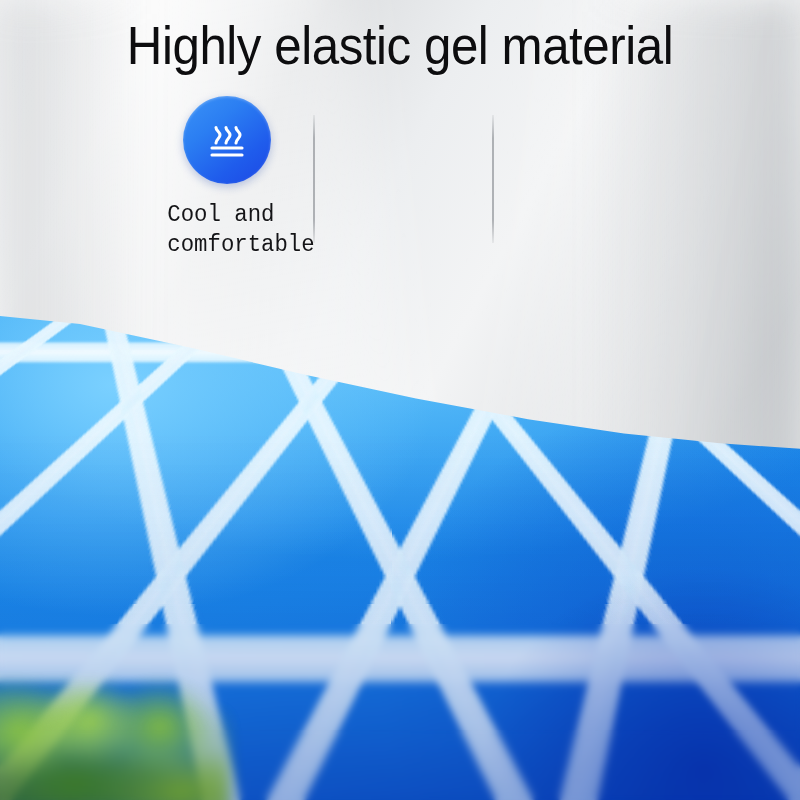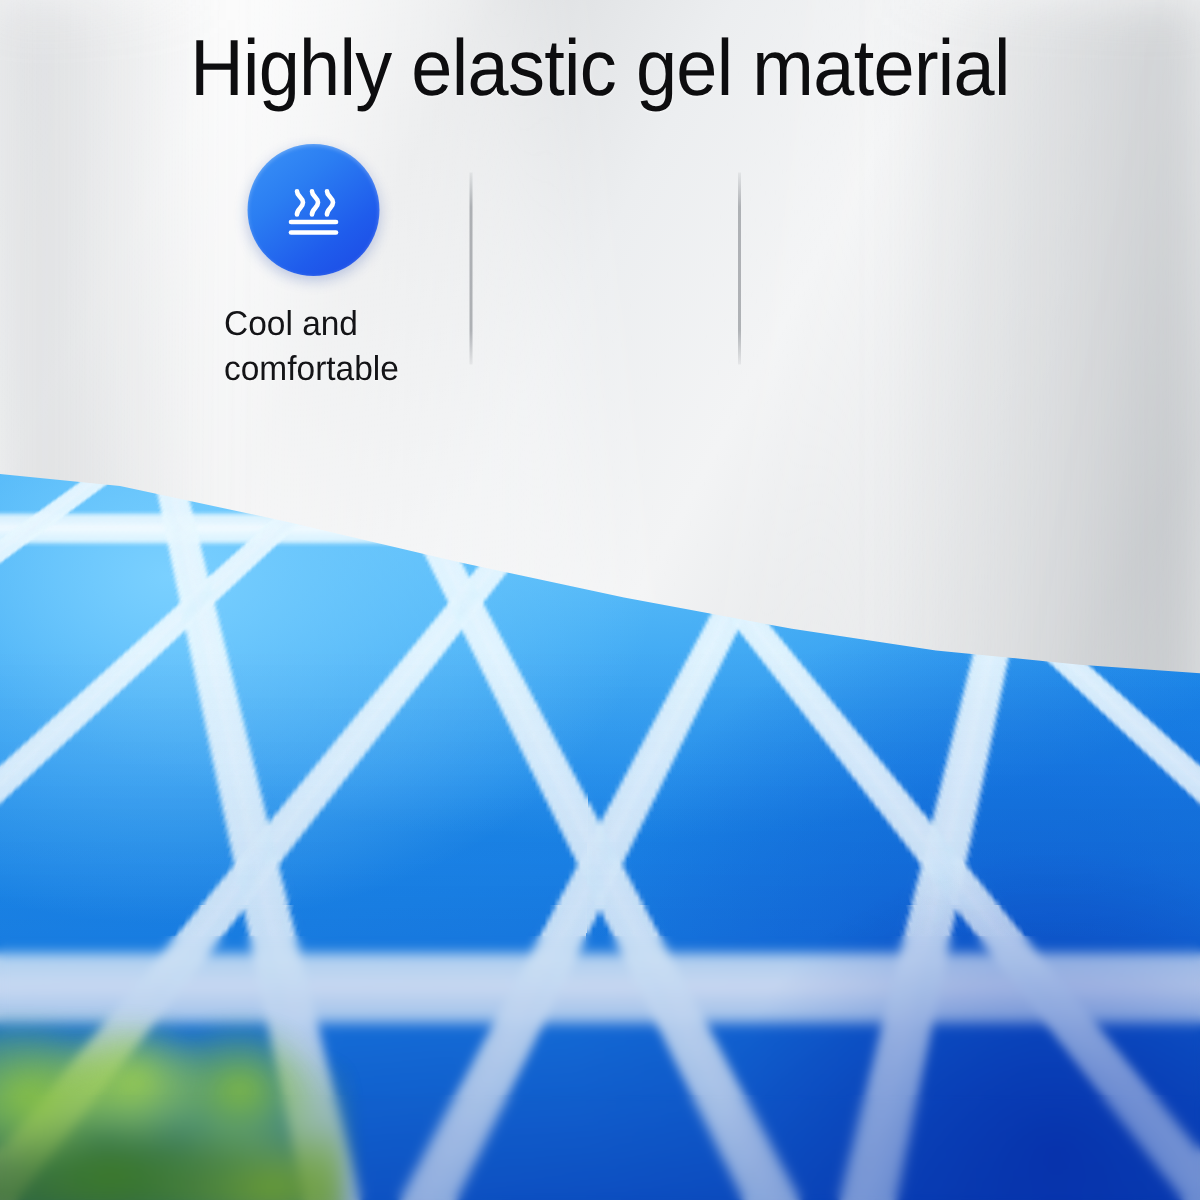--- a/index.html
+++ b/index.html
@@ -51,21 +51,21 @@
     color:#0d0d0f;
     transform:scaleX(.93);
     text-shadow:0 1px 2px rgba(255,255,255,.65);
     white-space:nowrap;
   }
 
   
   .features{ position:absolute; left:0; top:96px; width:800px; height:190px; }
 
   .feature{ position:absolute; top:0; }
-  .f1{ left:145px; width:160px; }
+  .f1{ left:163px; width:160px;font-family:Liberation Mono, monospace; }
   .f2{ left:326px; width:160px; }
   .f3{ left:506px; width:180px; }
 
   .circle{
     width:88px; height:88px; border-radius:50%;
     background:linear-gradient(142deg, #3b93f7 0%, #2b7ef2 34%, #1f5cec 70%, #1c47e4 100%);
     box-shadow:0 3px 9px rgba(30,70,170,.28), inset 0 1px 3px rgba(255,255,255,.30);
     display:flex; align-items:center; justify-content:center;
     position:relative;
   }

